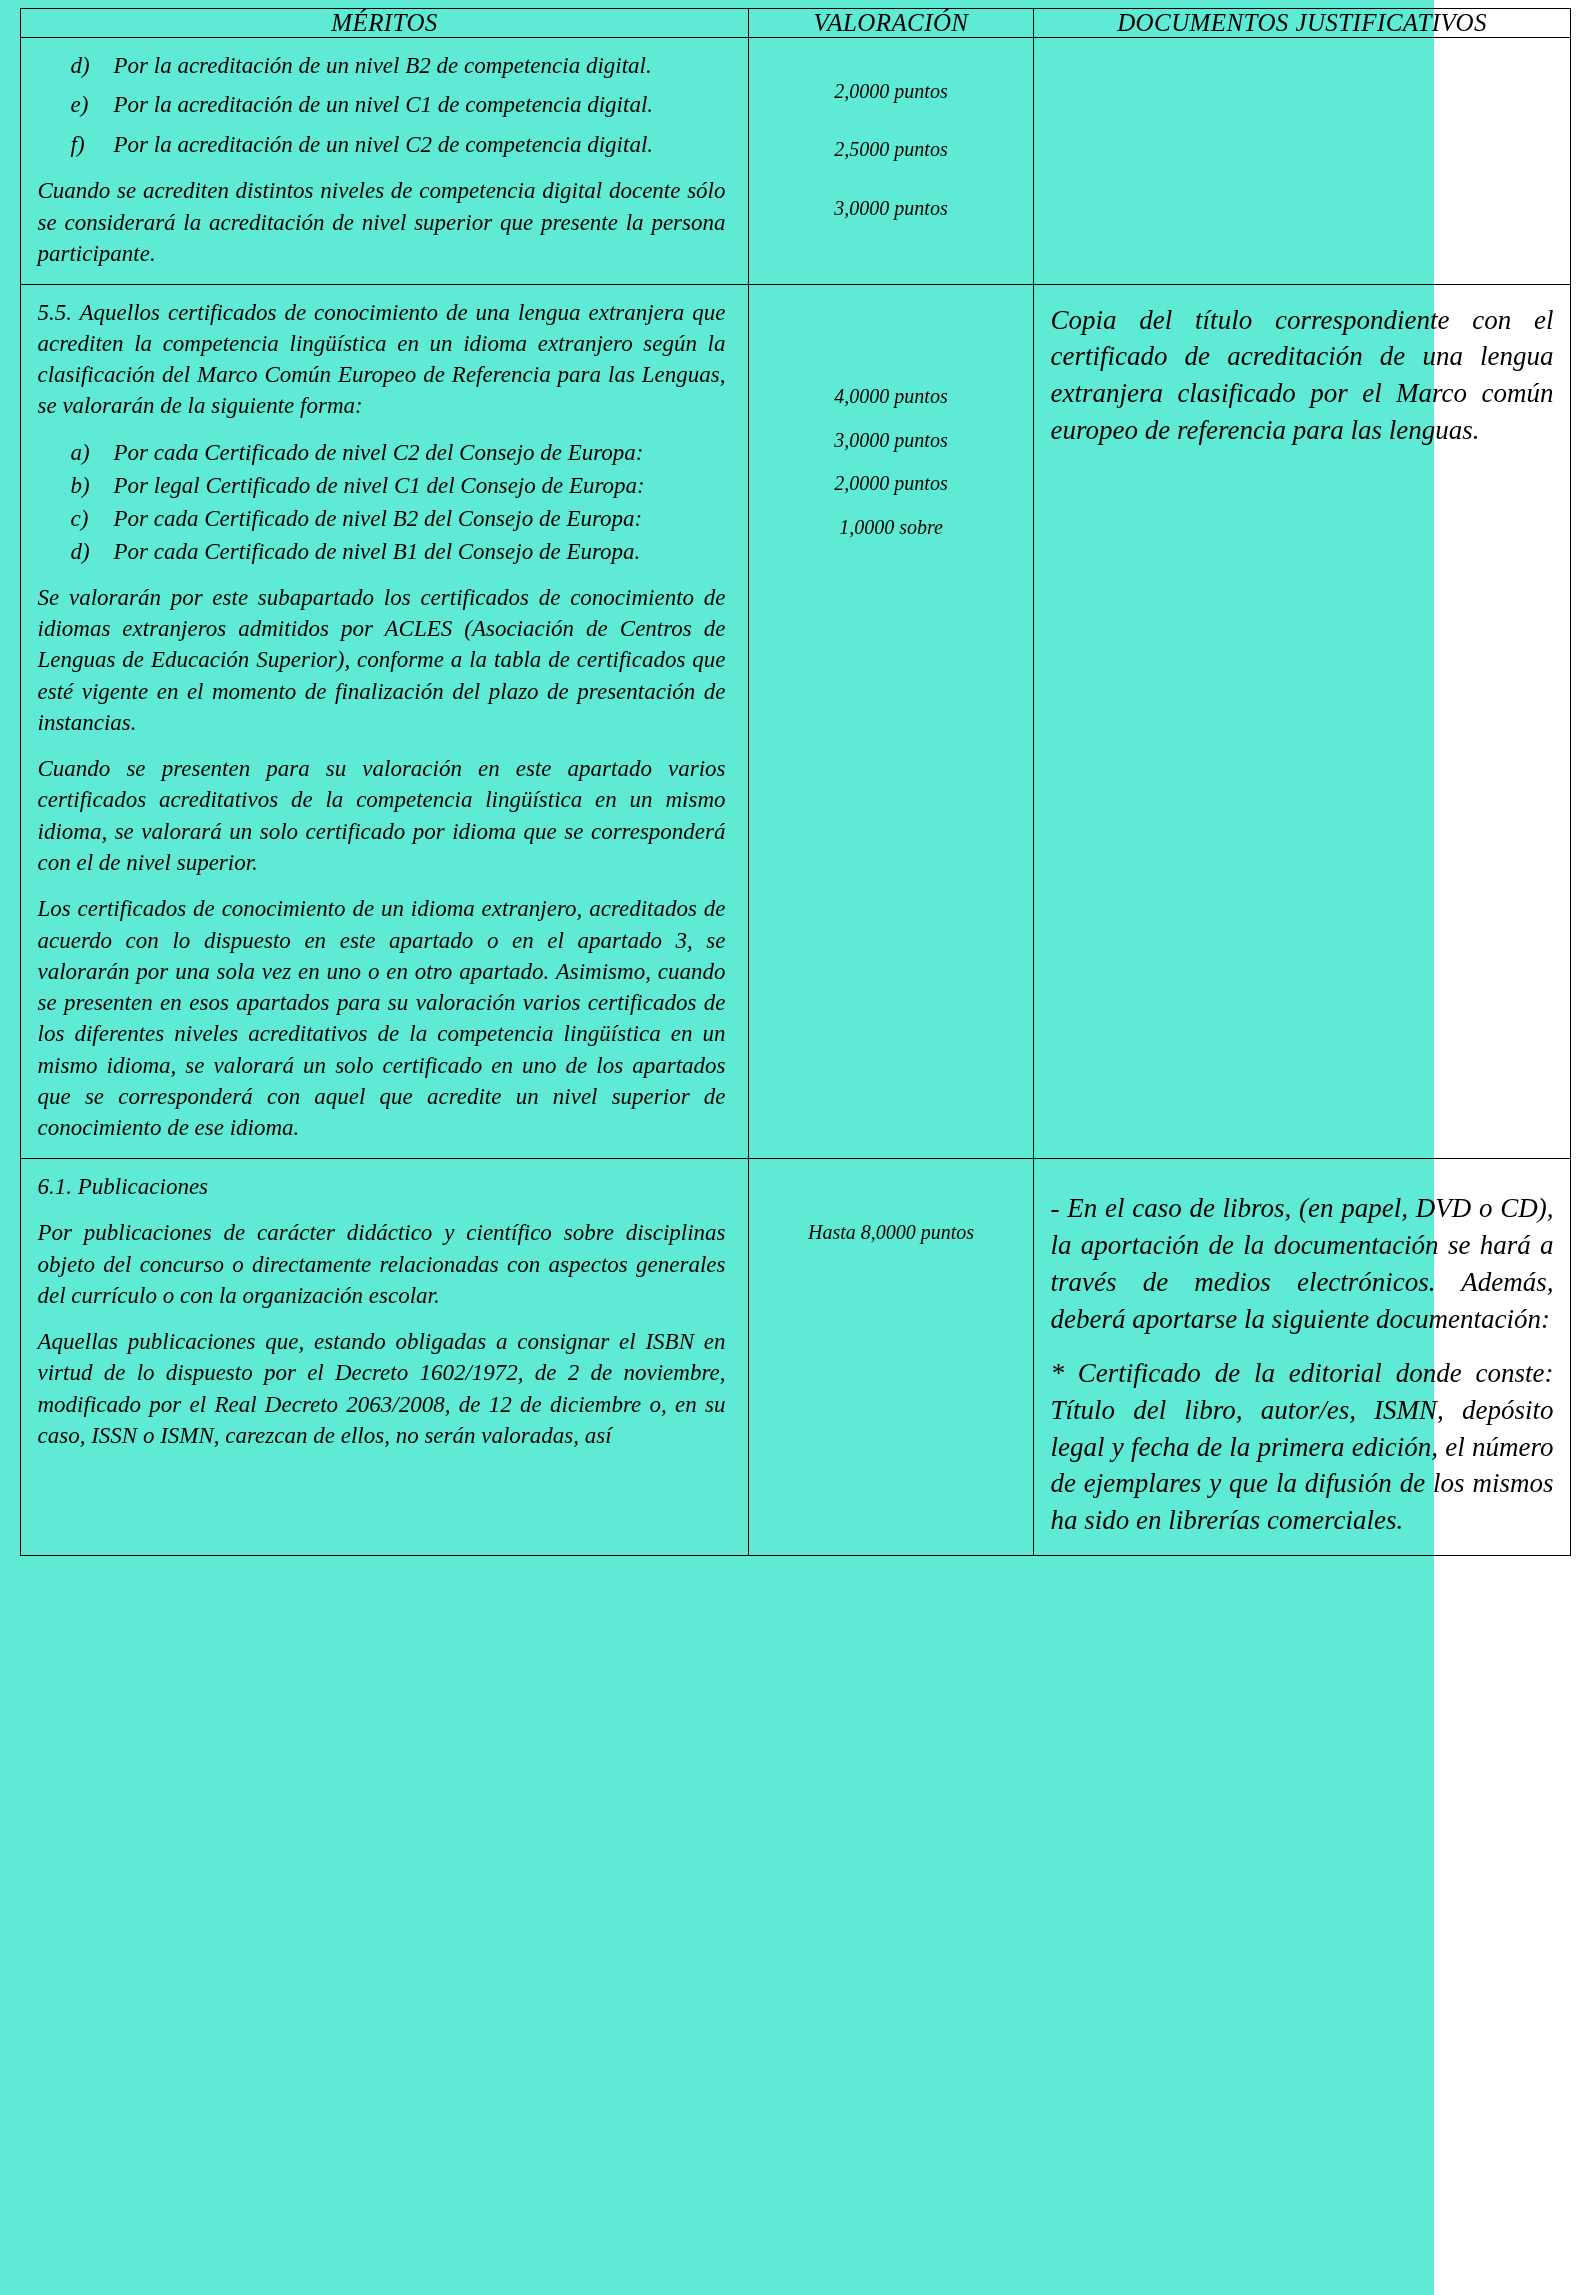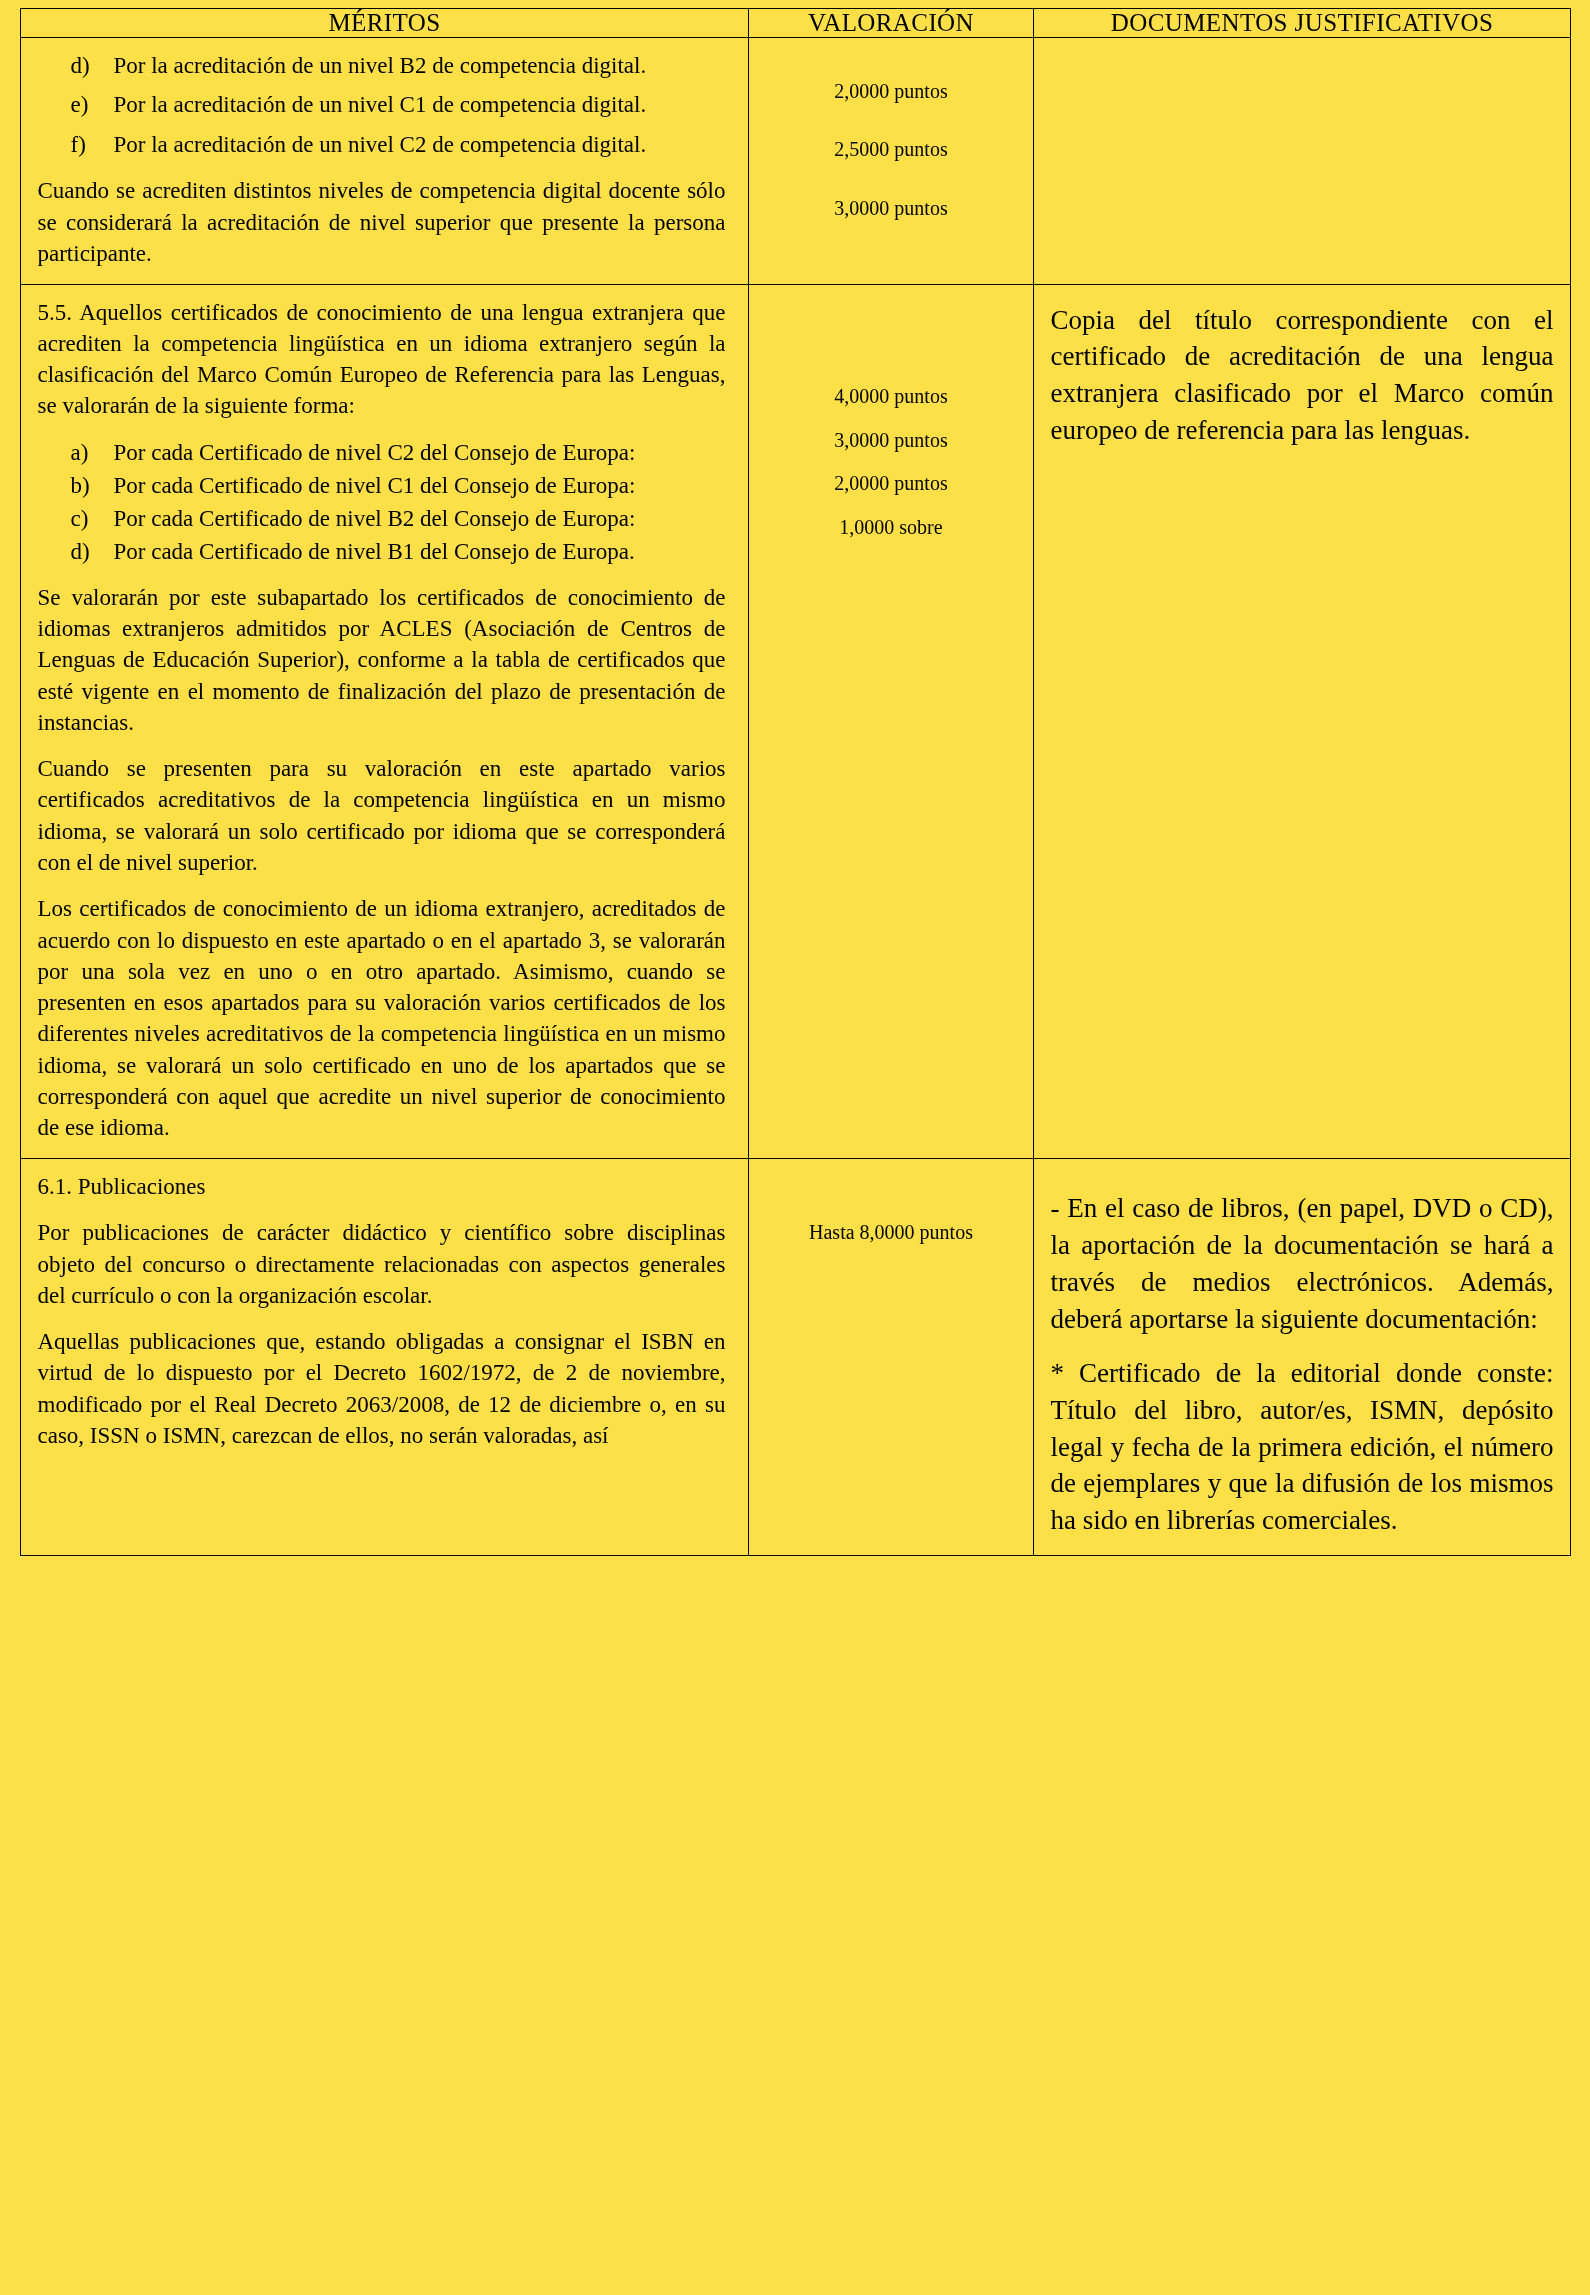--- a/index.html
+++ b/index.html
@@ -5,25 +5,26 @@
   html, body {
     margin: 0;
     padding: 0;
     background: #ffffff;
   }
   body {
     font-family: "Liberation Serif", serif;
     color: #000000;
   }
   .page {
-    width: 1590px;
+    width: 1434px;
     min-height: 2295px;
     box-sizing: border-box;
     padding: 8.3px 20px 0 20px;
-    background: #fde047;
+    background: #5eead4;
+    font-style: italic;
   }
   table.merits {
     border-collapse: collapse;
     width: 1550px;
     table-layout: fixed;
     margin: 0 auto;
   }
   table.merits col.c1 { width: 728px; }
   table.merits col.c2 { width: 285px; }
   table.merits col.c3 { width: 537px; }
@@ -170,21 +171,21 @@
         <td>
           <div class="cell">
             <p>5.5. Aquellos certificados de conocimiento de una lengua extranjera que acrediten la competencia lingüística en un idioma extranjero según la clasificación del Marco Común Europeo de Referencia para las Lenguas, se valorarán de la siguiente forma:</p>
             <ol class="alpha tight">
               <li>
                 <span class="lbl">a)</span>
                 <span>Por cada Certificado de nivel C2 del Consejo de Europa:</span>
               </li>
               <li>
                 <span class="lbl">b)</span>
-                <span>Por cada Certificado de nivel C1 del Consejo de Europa:</span>
+                <span>Por legal Certificado de nivel C1 del Consejo de Europa:</span>
               </li>
               <li>
                 <span class="lbl">c)</span>
                 <span>Por cada Certificado de nivel B2 del Consejo de Europa:</span>
               </li>
               <li>
                 <span class="lbl">d)</span>
                 <span>Por cada Certificado de nivel B1 del Consejo de Europa.</span>
               </li>
             </ol>

